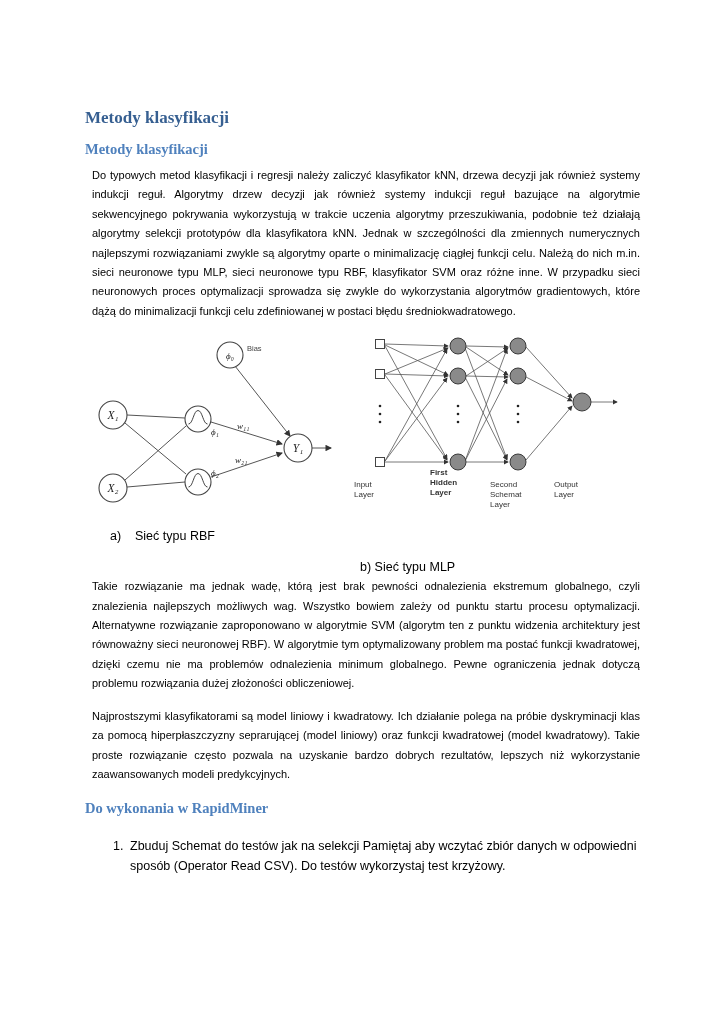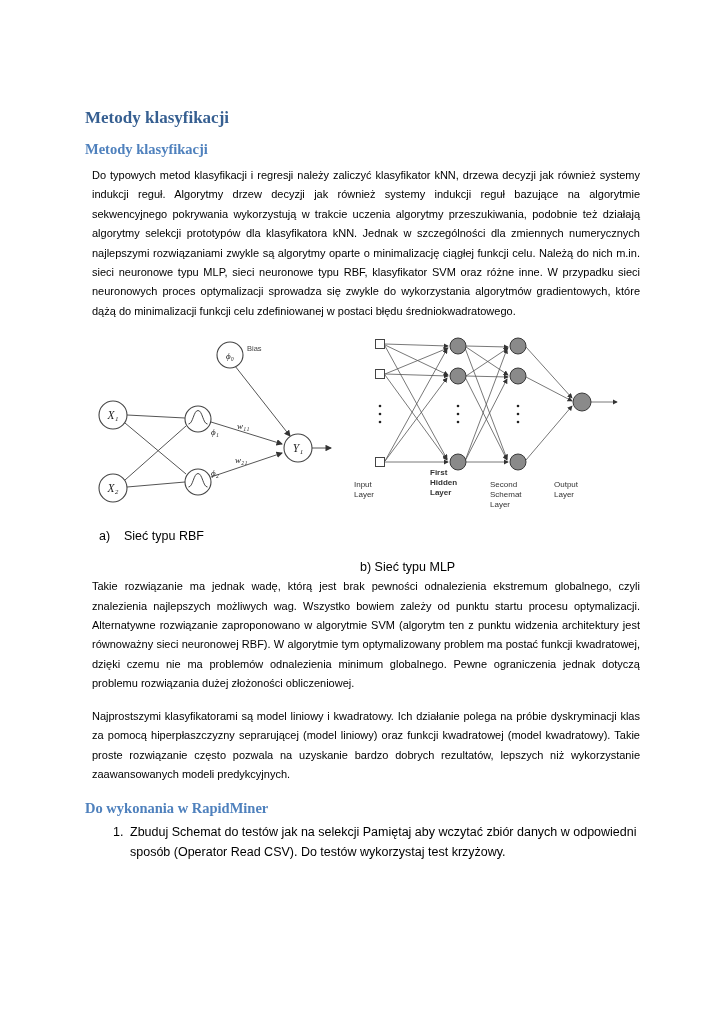--- a/index.html
+++ b/index.html
@@ -36,24 +36,24 @@
   .t.big { font-size: 11.5px; }
   .t.small { font-family: "Liberation Sans", sans-serif; font-style: normal; font-size: 7.5px; fill: #444; }
   .mlp-square { fill: #fff; stroke: #444; stroke-width: 1; }
   .mlp-circle { fill: #8a8a8a; stroke: #3a3a3a; stroke-width: 1; }
   .dot { fill: #222; }
   .layer-label {
     position: absolute; width: 56px; 
     font-size: 8px; line-height: 10px; color: #333; white-space: pre-line;
   }
   .captions { position: relative; height: 18px; margin-top: 3px; font-size: 12.5px; }
-  .caption-a { position: absolute; left: 14px; white-space: pre; }
+  .caption-a { position: absolute; left: 25px; white-space: pre; }
   .caption-b { position: absolute; left: 275px; margin-top: 31px; }
   p.after-captions { margin-top: 30px; }
-  h2.sec-heading.second { margin-top: 16px; margin-bottom: 6px; }
+  h2.sec-heading.second { margin-top: 16px; margin-bottom: 20px; }
   .task-row { display: flex; font-size: 12.5px; line-height: 19.4px; margin-top: 2px; }
   .task-number { flex: none; width: 17px; margin-left: 28px; }
   .task-text { flex: 1; text-align: left; }
 </style>
 </head>
 <body>
 
 <div class="page">
 
   <h1 class="doc-title">Metody klasyfikacji</h1>

